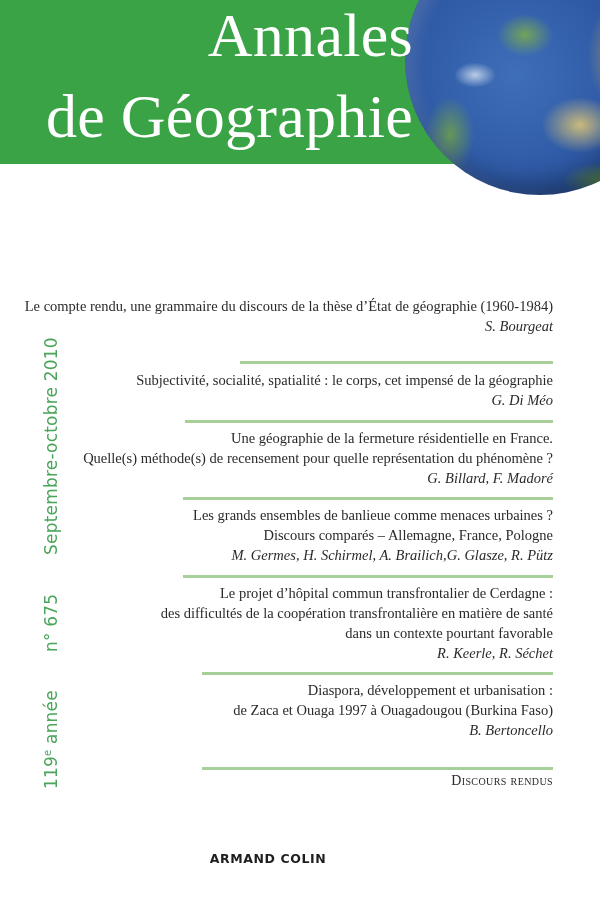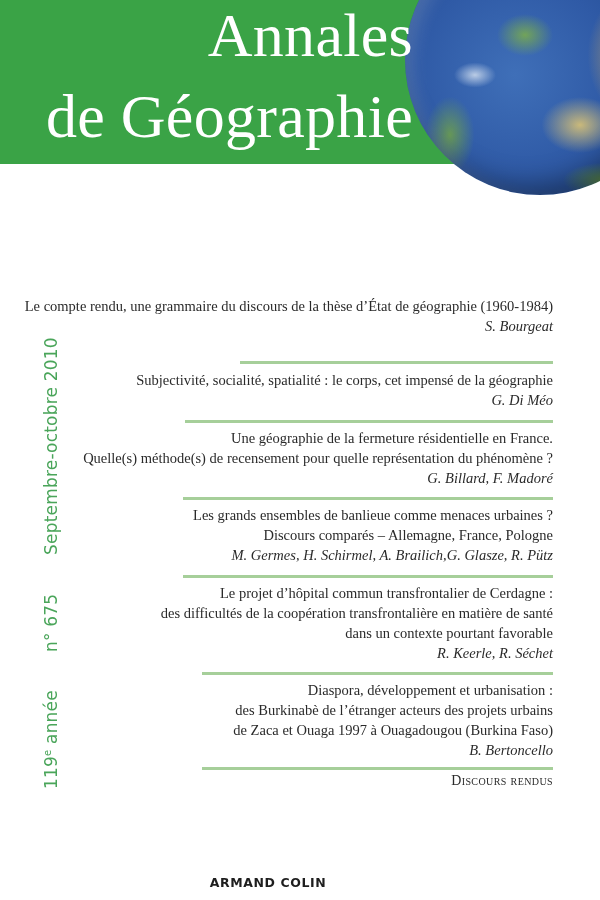--- a/index.html
+++ b/index.html
@@ -45,21 +45,21 @@
   .article .t { display:block; }
   .article .a { display:block; font-style:italic; }
   .sep { position:absolute; height:3px; background:#a6cf9a; right:47px; }
 
   .comptes {
     position:absolute; right:47px; top:773px; font-size:14px; font-variant:small-caps; letter-spacing:0.4px;
   }
   .publisher {
     position:absolute; left:0; width:536px; top:851px; text-align:center;
     font-family:"DejaVu Sans", "Liberation Sans", sans-serif; font-weight:bold;
-    font-size:12.5px; letter-spacing:0.6px; color:#1e1e1e;margin-top:24px;
+    font-size:12.5px; letter-spacing:0.6px; color:#1e1e1e;
   }
 </style>
 </head>
 <body>
 
 <div class="band"></div>
 <div class="globe"></div>
 
 <div class="title l1">Annales</div>
 <div class="title l2">de Géographie</div>
@@ -97,21 +97,20 @@
 <div class="article" style="top:583px;">
   <span class="t">Le projet d’hôpital commun transfrontalier de Cerdagne :</span>
   <span class="t">des difficultés de la coopération transfrontalière en matière de santé</span>
   <span class="t">dans un contexte pourtant favorable</span>
   <span class="a">R. Keerle, R. Séchet</span>
 </div>
 <div class="sep" style="top:672px; left:202px;"></div>
 
 <div class="article" style="top:680px;">
   <span class="t">Diaspora, développement et urbanisation :</span>
-  <span class="t">des Burkinabè de l’étranger acteurs des projets urbains</span>
   <span class="t">de Zaca et Ouaga 1997 à Ouagadougou (Burkina Faso)</span>
   <span class="a">B. Bertoncello</span>
 </div>
 <div class="sep" style="top:767px; left:202px;"></div>
 
 <div class="comptes">Discours rendus</div>
 
 <div class="publisher">ARMAND COLIN</div>
 
 </body></html>

